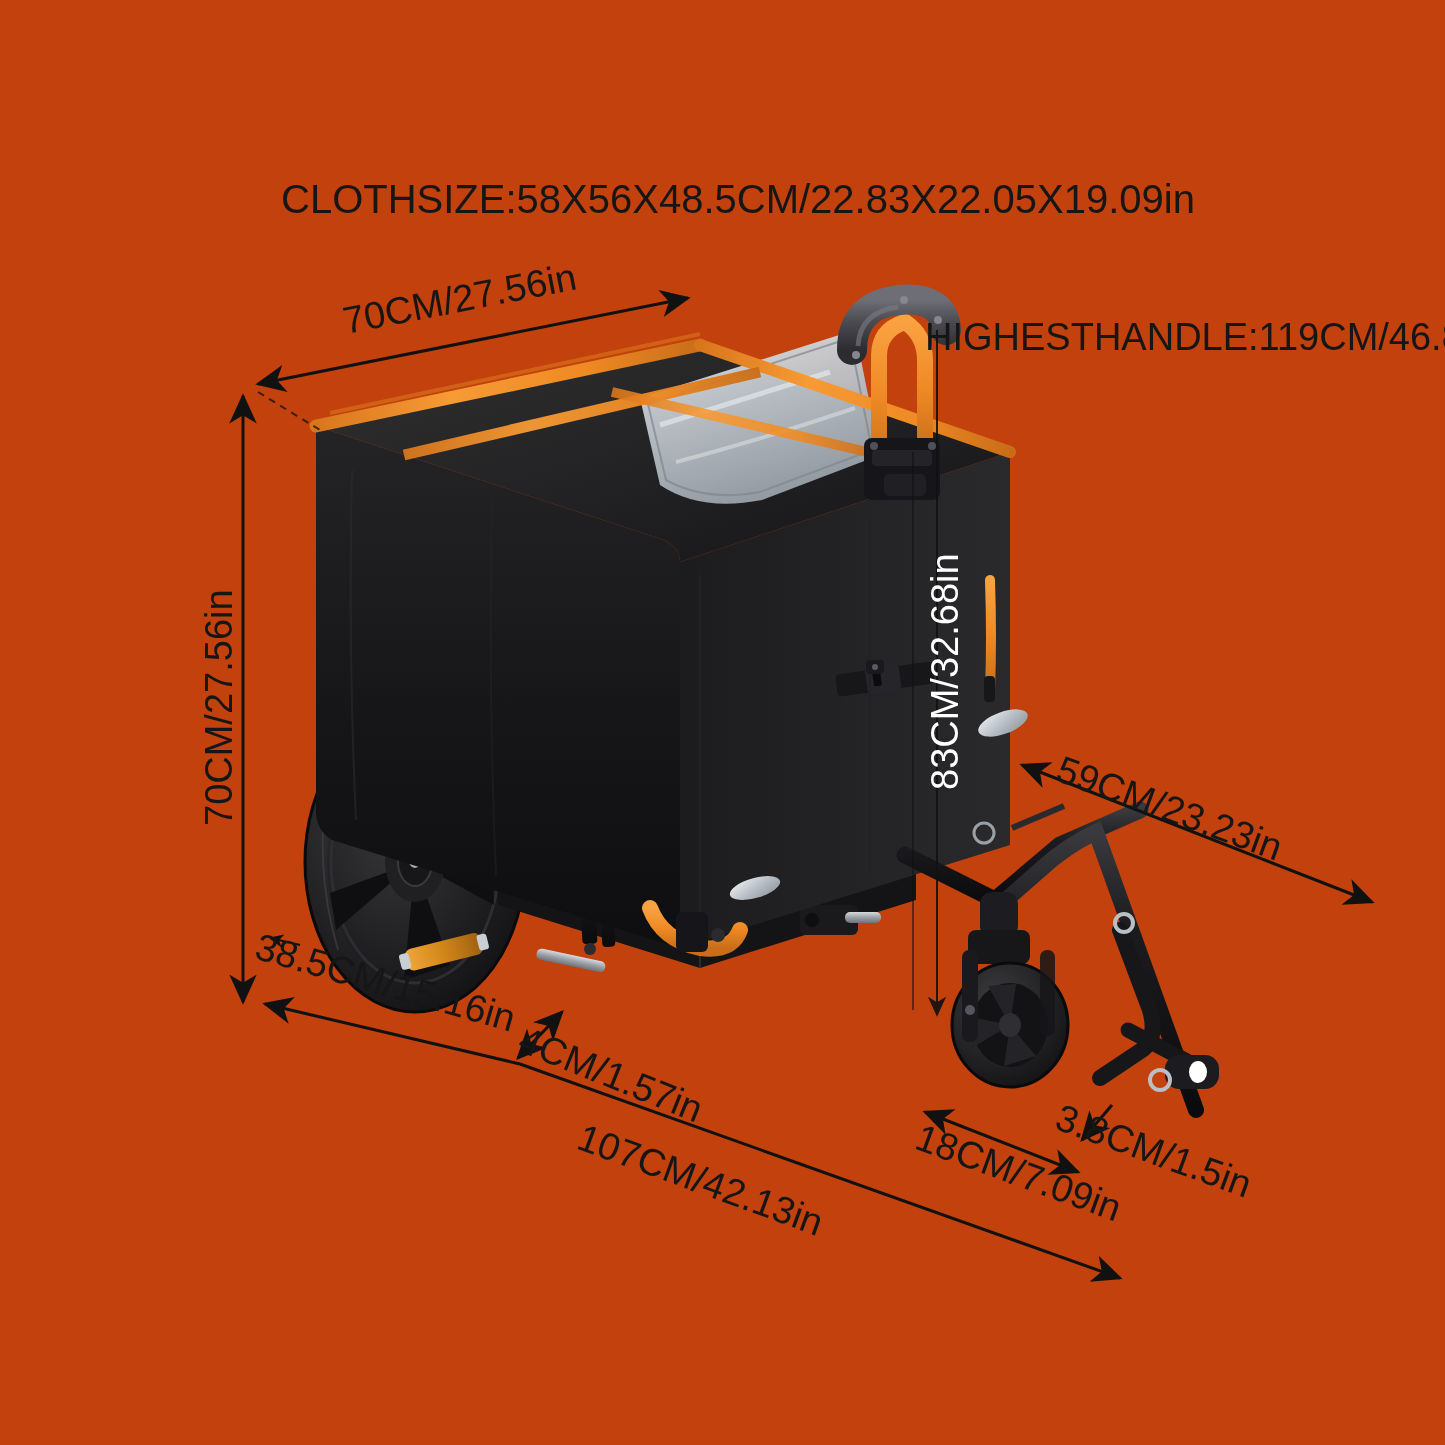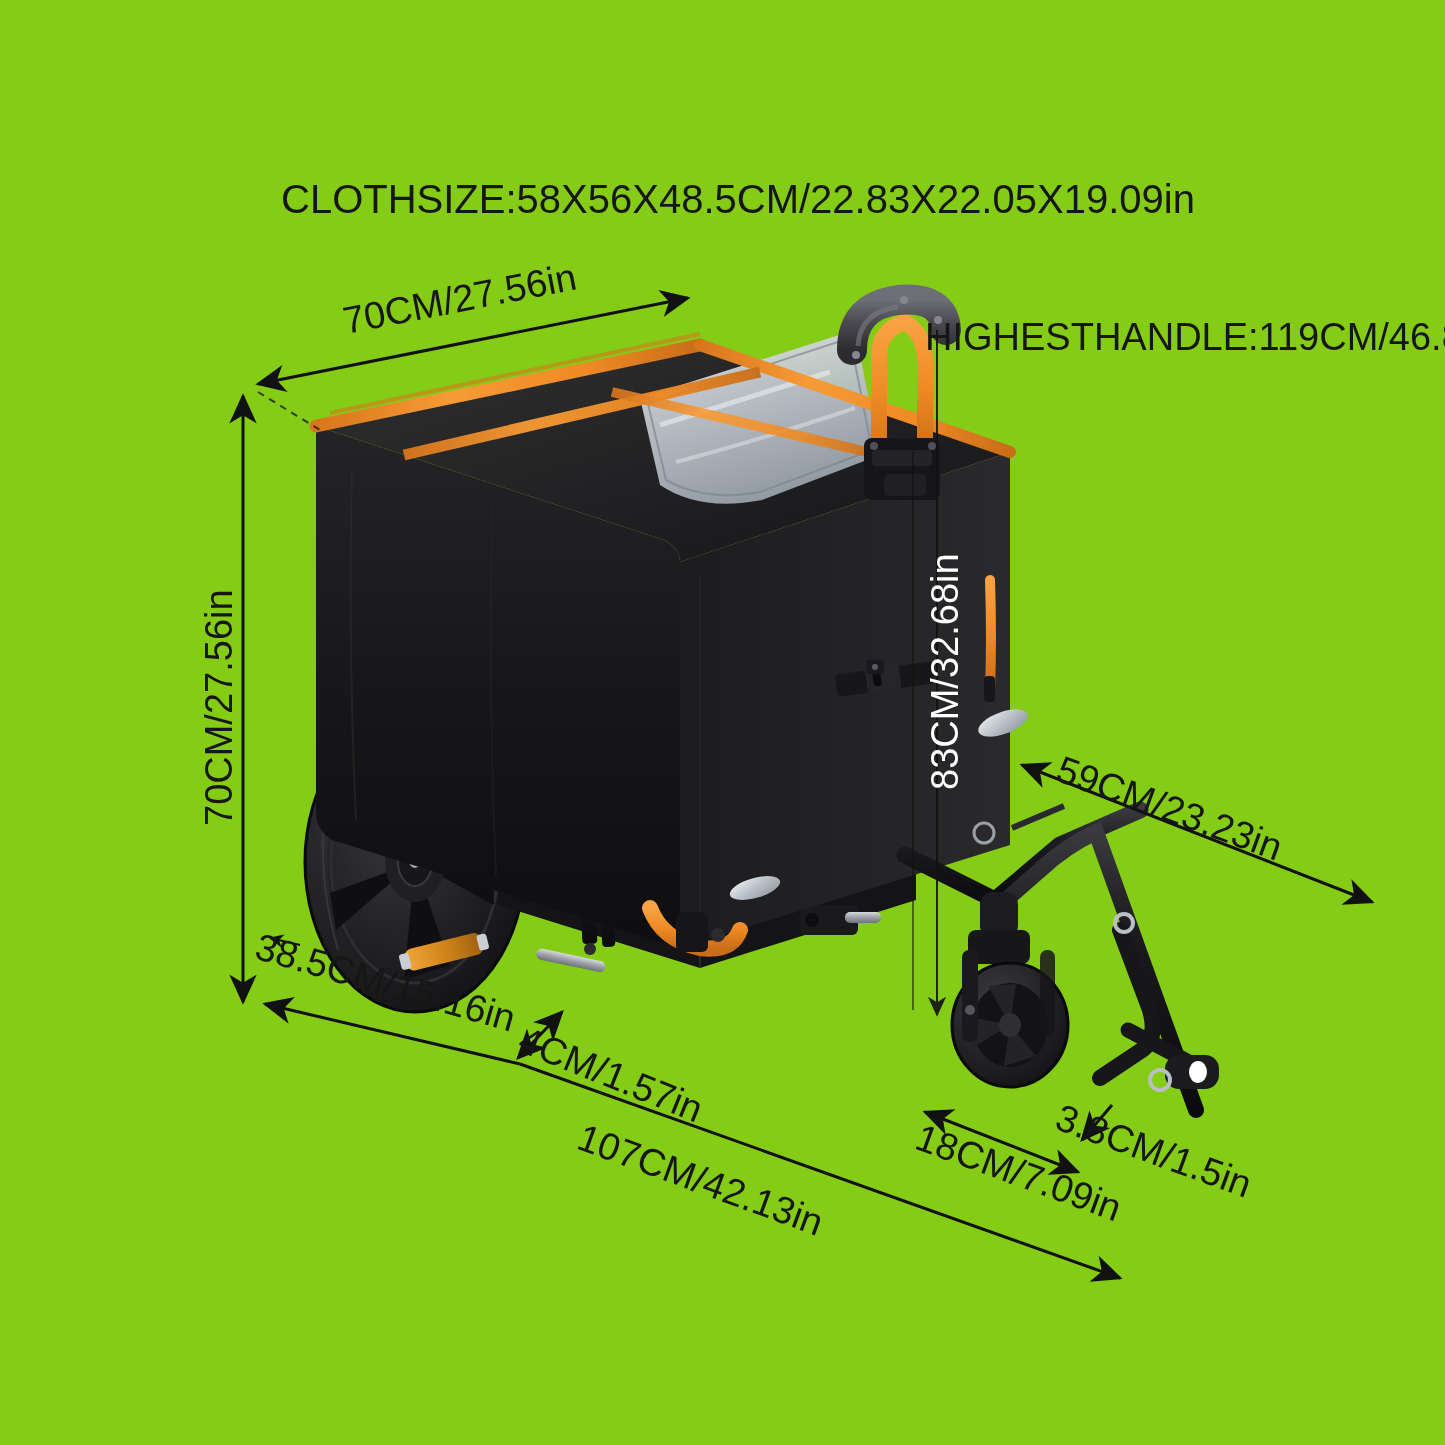--- a/index.html
+++ b/index.html
@@ -1,17 +1,17 @@
 <!DOCTYPE html>
 <html><head>
 <meta charset="utf-8">
 <style>
   html,body{margin:0;padding:0;background:#ffffff;}
   body{width:1445px;height:1445px;font-family:"Liberation Sans",sans-serif;overflow:hidden;}
-  #stage{position:relative;width:1445px;height:1445px;background:#84cc16;}
+  #stage{position:relative;width:1445px;height:1445px;background:#c2410c;}
   #stage svg{position:absolute;top:0;left:0;}
   .dimtext{font-family:"Liberation Sans",sans-serif;fill:#161616;font-weight:400;}
   .dimtext-w{fill:#ffffff;}
   .dimline{stroke:#111111;fill:none;}
 </style>
 </head>
 <body>
 
 <div id="stage">
 

